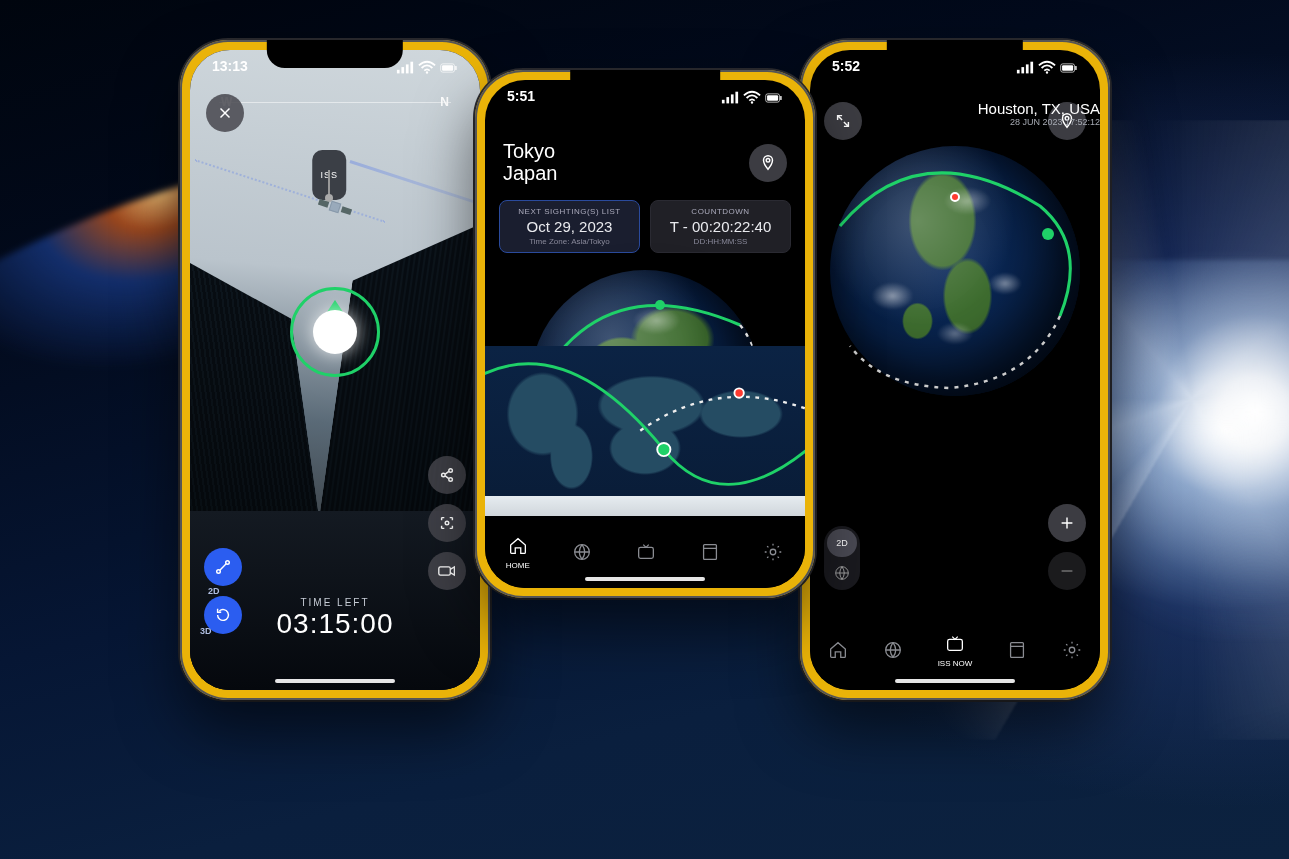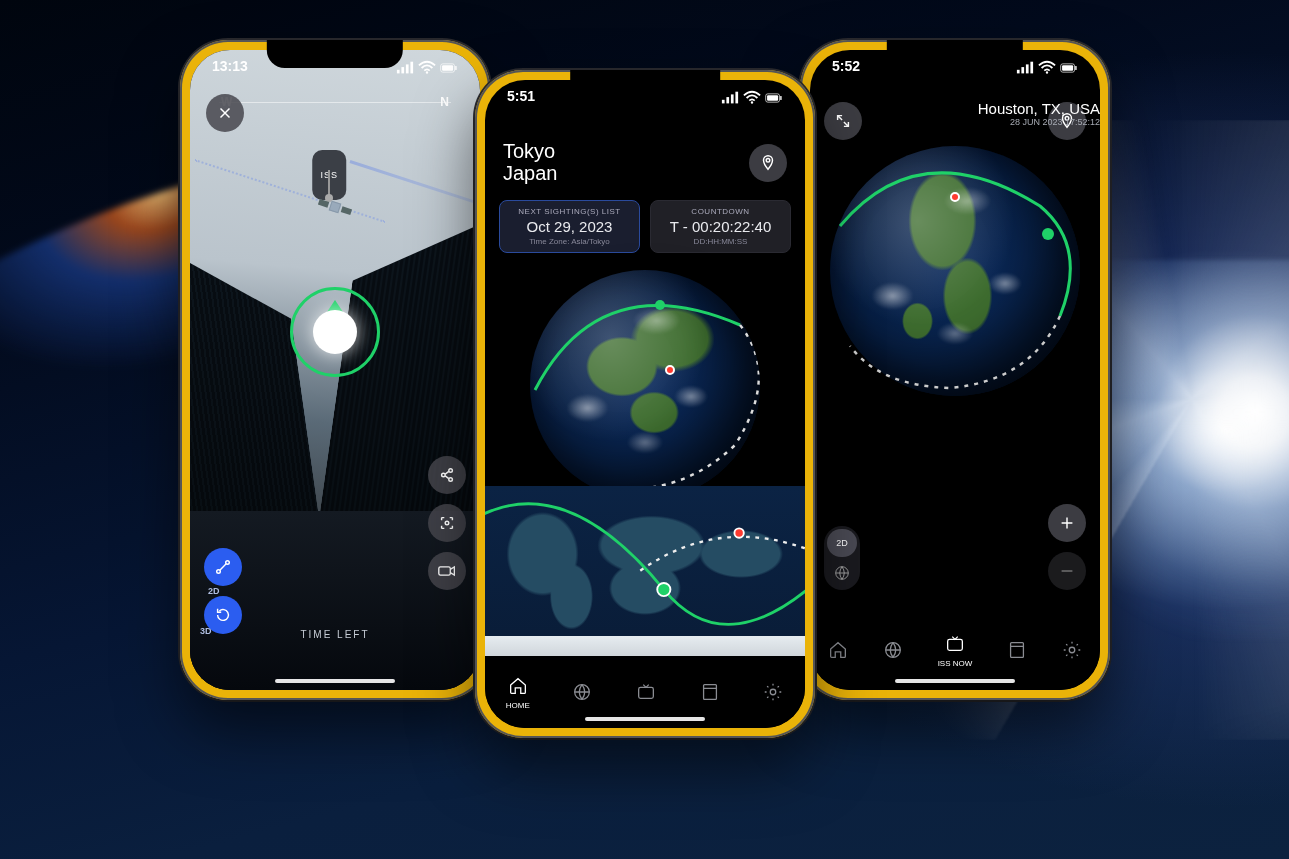--- a/index.html
+++ b/index.html
@@ -29,21 +29,21 @@
     mask: radial-gradient(circle at 65% 45%, black 0%, black 60%, transparent 78%);
     -webkit-mask: radial-gradient(circle at 65% 45%, black 0%, black 60%, transparent 78%);
     filter:blur(1px);
   }
 
   
   .phone {
     position:absolute; width:310px; height:660px; border-radius:48px;
     background:#eab308; box-shadow: 0 30px 60px rgba(0,0,0,.55), 0 0 0 2px #2b2b2f, inset 0 0 0 2px #555;
   }
-  .phone.center { width:340px; height:668px; z-index:30; left:475px; top:70px; }
+  .phone.center { width:340px; height:528px; z-index:30; left:475px; top:70px; }
   .phone.left   { z-index:20; left:180px; top:40px; }
   .phone.right  { z-index:20; left:800px; top:40px; }
   .screen {
     position:absolute; inset:10px; border-radius:40px; overflow:hidden;
     background:#000;
   }
   .notch {
     position:absolute; top:0; left:50%; transform:translateX(-50%);
     width:44%; height:28px; background:#000; border-radius:0 0 18px 18px;
   }
@@ -300,20 +300,21 @@
           <svg class="i" viewBox="0 0 20 20">
               <path d="M4 10a6 6 0 1 0 2-4.5M4 3v4h4"></path>
             </svg>
         </div>
         <span class="twoD3D b">3D</span>
       </div>
     </div>
 
     <div class="timeleft">
       <div class="lbl">TIME LEFT</div>
+      <div class="val">03:15:00</div>
     </div>
     <div class="home-ind"></div>
   </div>
   <div class="notch"></div>
 </div>
 
 <div class="phone right">
   <div class="screen">
     <div class="status">
       <span>5:52</span>

